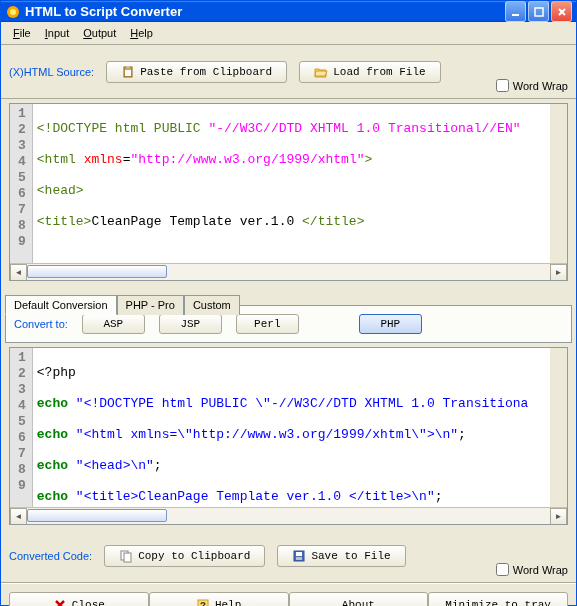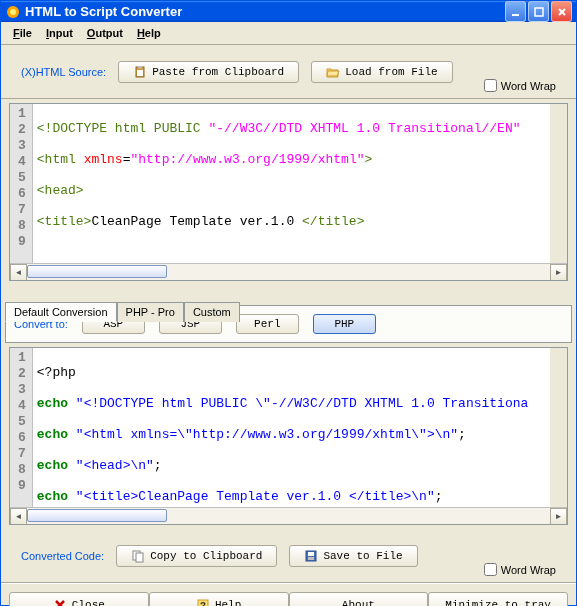--- a/index.html
+++ b/index.html
@@ -4,24 +4,24 @@
 <style>
 * { margin: 0; padding: 0; box-sizing: border-box; }
 body { font-family: Tahoma, sans-serif; font-size: 11px; background: #ece9d8; width: 577px; height: 606px; overflow: hidden; }
 .window { border: 1px solid #0054e3; width: 577px; height: 606px; display: flex; flex-direction: column; }
 .titlebar { background: linear-gradient(to bottom, #3a92ff 0%, #0054e3 8%, #0054e3 92%, #003db5 100%); height: 29px; display: flex; align-items: center; padding: 0 4px; color: white; }
 .titlebar .icon { width: 16px; height: 16px; margin-right: 4px; }
 .titlebar .title { flex: 1; font-weight: bold; font-size: 13px; }
 .winbtn { width: 21px; height: 21px; margin-left: 2px; border-radius: 3px; border: 1px solid rgba(255,255,255,0.5); display: flex; align-items: center; justify-content: center; font-size: 11px; font-weight: bold; color: white; cursor: pointer; }
 .winbtn.min, .winbtn.max { background: linear-gradient(#7db1f5, #3c7ae8); }
 .winbtn.close { background: linear-gradient(#f5977d, #e8493c); }
-.menubar { background: #ece9d8; padding: 3px 6px; display: flex; gap: 2px; border-bottom: 1px solid #aca899; font-weight: bold; }
+.menubar { background: #ece9d8; padding: 3px 6px; display: flex; gap: 2px; border-bottom: 1px solid #aca899; }
 .menu-item { padding: 2px 6px; cursor: pointer; }
 .menu-item u { text-decoration: underline; }
-.toolbar { background: #ece9d8; padding: 6px 20px; display: flex; align-items: center; gap: 12px; border-bottom: 1px solid #aca899; }
+.toolbar { background: #ece9d8; padding: 6px 8px; display: flex; align-items: center; gap: 12px; border-bottom: 1px solid #aca899; }
 .toolbar-label { color: #0054e3; }
 .btn { background: linear-gradient(#fff, #ece9d8); border: 1px solid #aca899; border-radius: 3px; padding: 3px 14px; cursor: pointer; display: inline-flex; align-items: center; gap: 5px; font-family: Liberation Mono, monospace; font-size: 11px; }
 .btn.small { padding: 3px 20px; }
 .checkbox { display: flex; align-items: center; gap: 4px; margin-left: auto; margin-top: 28px; }
 .checkbox input { width: 13px; height: 13px; }
 .code-area { background: white; border: 1px solid #919b9c; margin: 4px 8px; flex: 1; overflow: hidden; position: relative; display: flex; flex-direction: column; }
 .code-body { flex: 1; overflow: hidden; display: flex; }
 .gutter { background: #e4e4e4; border-right: 1px solid #c0c0c0; padding: 2px 6px 2px 8px; font-family: 'Courier New', monospace; font-size: 13px; color: #808080; text-align: right; }
 .gutter div { line-height: 16px; font-weight: bold; }
 .code { flex: 1; padding: 2px 4px; font-family: 'Courier New', monospace; font-size: 13px; white-space: pre; overflow: hidden; }
@@ -31,25 +31,25 @@
 .attr { color: #ff0000; }
 .php-kw { color: #008000; font-weight: bold; }
 .php-str { color: #0000ff; }
 .scrollbar-h { height: 17px; background: #ece9d8; display: flex; border-top: 1px solid #c0c0c0; }
 .scrollbar-v { width: 17px; background: #ece9d8; flex-shrink: 0; }
 .sb-btn { width: 17px; height: 17px; background: linear-gradient(#fff, #ece9d8); border: 1px solid #aca899; display: flex; align-items: center; justify-content: center; font-size: 8px; color: #555; }
 .sb-track { flex: 1; background: #f5f2e9; position: relative; }
 .sb-thumb { position: absolute; background: linear-gradient(#fff, #d6dff7); border: 1px solid #7d97c5; border-radius: 2px; }
 .midbar { background: #ece9d8; }
 .tabs { display: flex; padding: 0 4px; }
-.tab { background: #ece9d8; border: 1px solid #919b9c; border-bottom: none; padding: 3px 8px; font-size: 11px; margin-right: 0; cursor: pointer; position: relative; top: 17px; }
+.tab { background: #ece9d8; border: 1px solid #919b9c; border-bottom: none; padding: 3px 8px; font-size: 11px; margin-right: 0; cursor: pointer; position: relative; top: 10px; }
 .tab.active { background: #fcfcf9; z-index: 2; border-bottom: 1px solid #fcfcf9; }
 .convert-row { background: #fcfcf9; border: 1px solid #919b9c; padding: 8px; display: flex; align-items: center; gap: 14px; margin: 0 4px; }
 .convert-row .btn { padding: 3px 0; width: 63px; justify-content: center; }
-.btn.active-btn { border: 1px solid #3169c6; background: linear-gradient(#eaf2ff,#c6d8f5); }
+.btn.active-btn { border: 1px solid #3169c6; background: linear-gradient(#eaf2ff,#c6d8f5); margin-left: 46px; }
 .bottom-buttons { padding: 8px; display: flex; border-top: 1px solid #fff; }
 .bottom-buttons .btn { flex: 1; justify-content: center; padding: 5px; }
 .icon-svg { width: 14px; height: 14px; display: inline-block; }
 </style>
 </head>
 <body>
 
 <div class="window">
   <div class="titlebar">
     <svg class="icon" viewBox="0 0 16 16">

